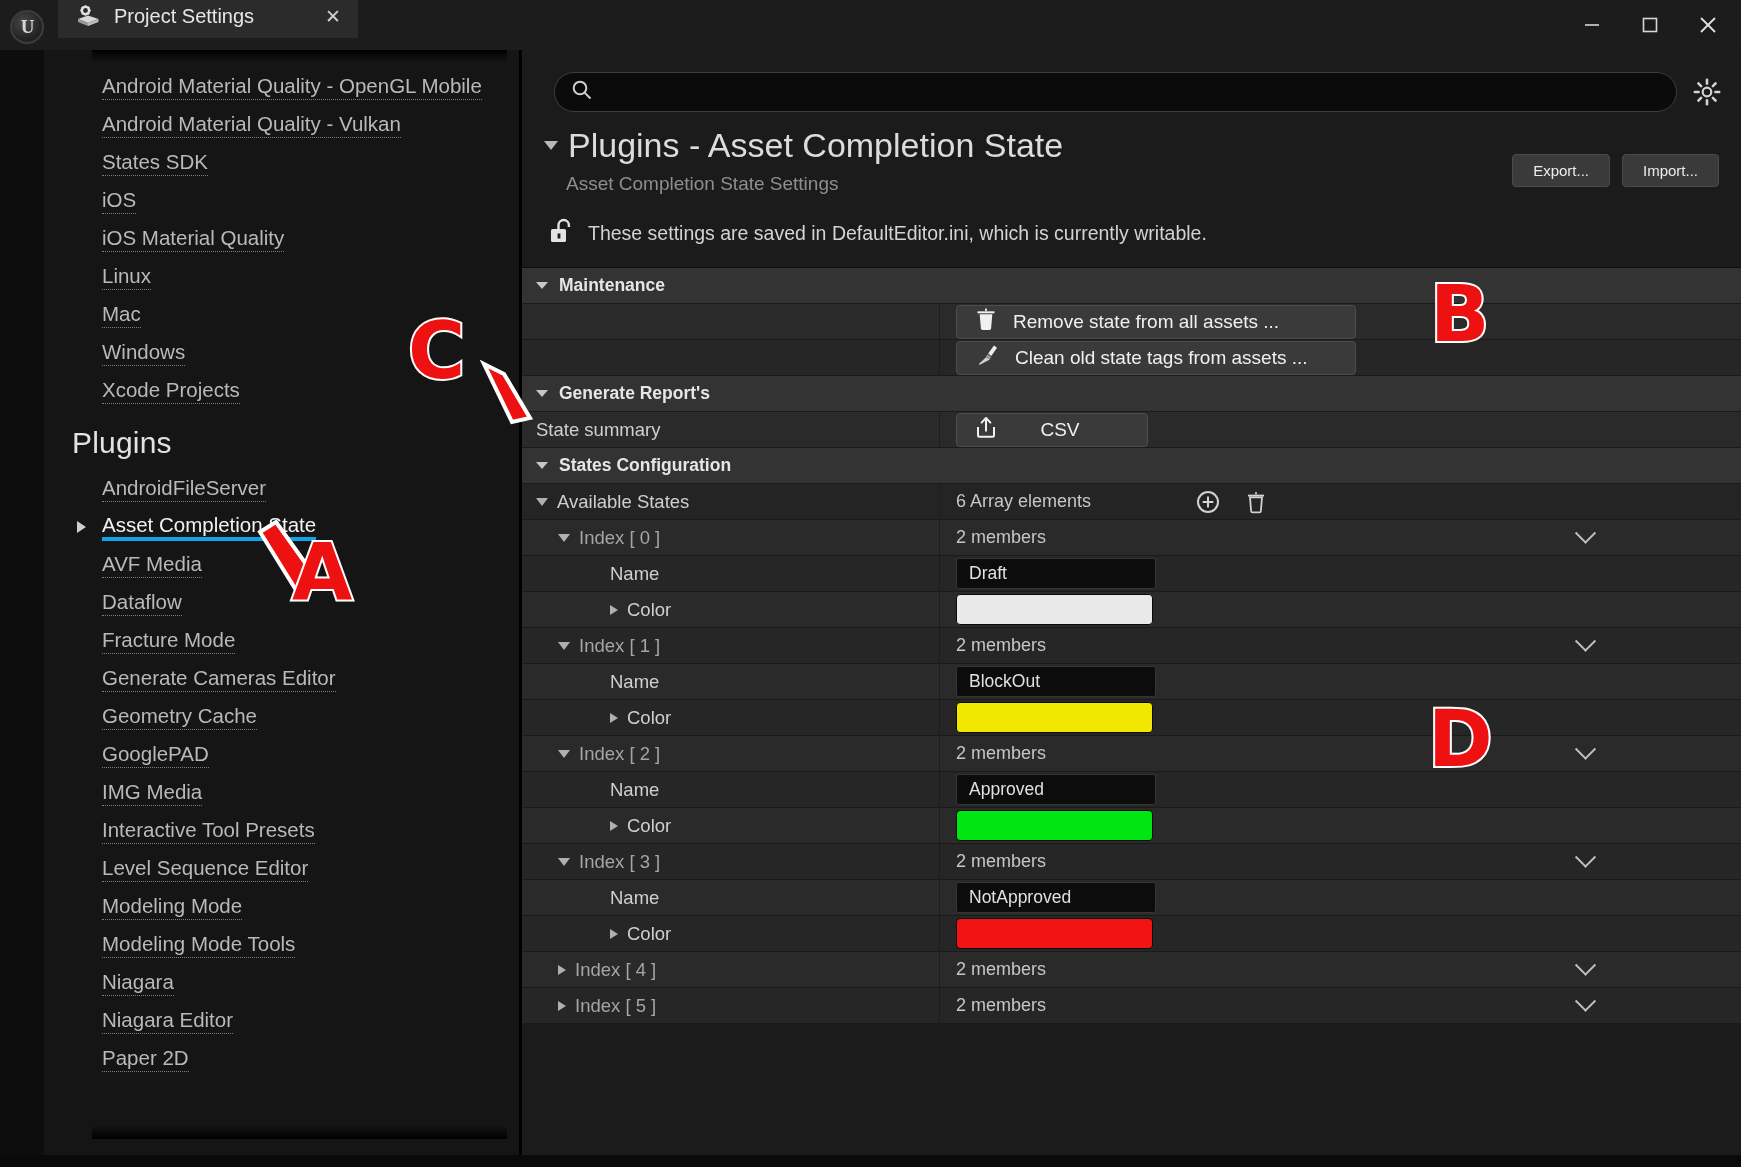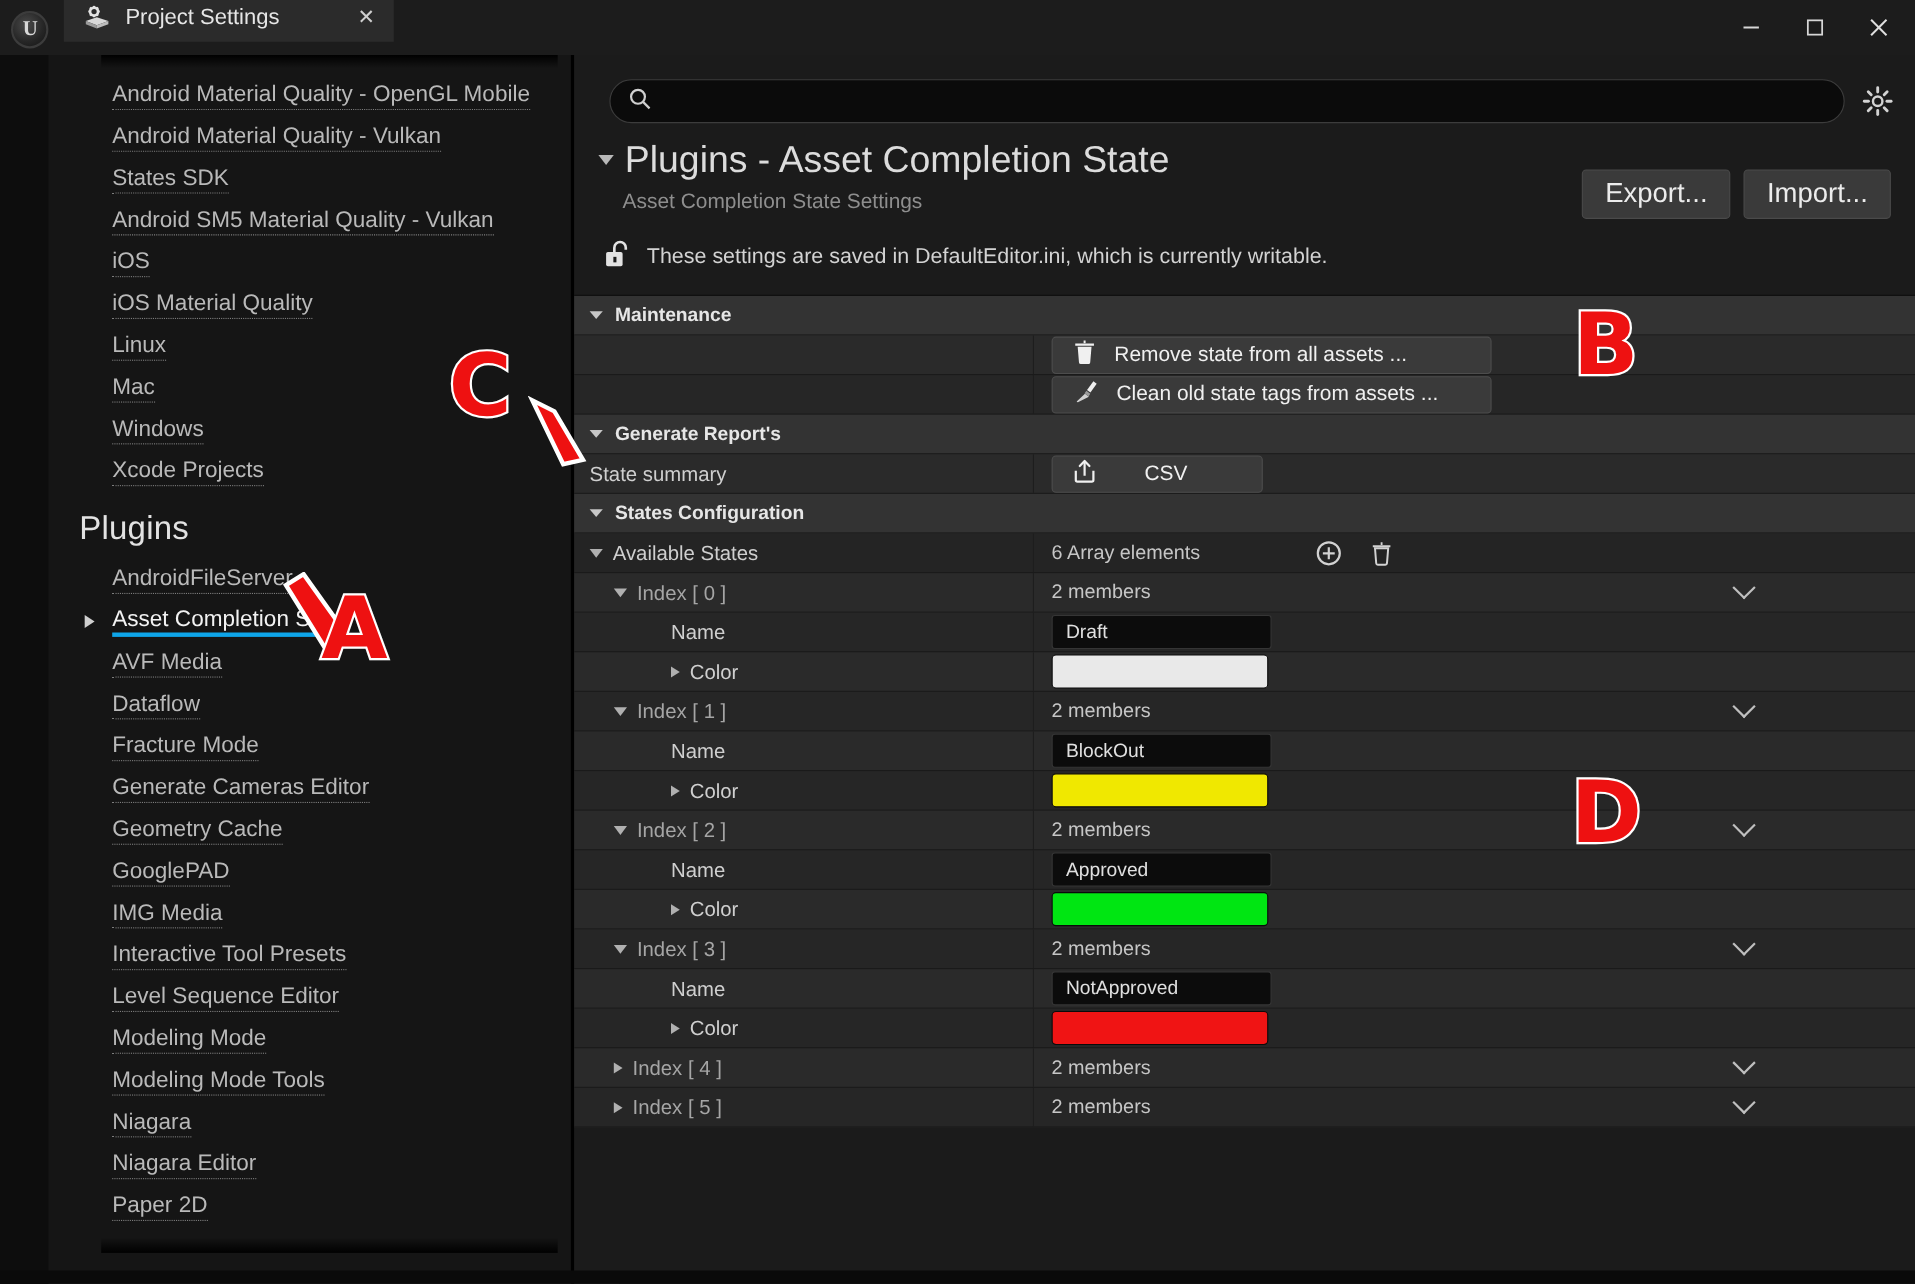--- a/index.html
+++ b/index.html
@@ -131,21 +131,21 @@
     border-left: 7px solid transparent; border-right: 7px solid transparent;
     cursor: pointer; flex: none;
   }
   .page-title { color: #dcdcdc; font-size: 34px; font-weight: normal; }
   .page-sub { color: #8e8e8e; font-size: 19px; padding-left: 44px; margin-top: 8px; }
   .head-btns {
     position: absolute; right: 22px; top: 42px; display: flex; gap: 12px;
   }
   .btn {
     background: #3a3a3a; border: 1px solid #4a4a4a; border-radius: 4px;
-    color: #ececec; font-size: 25px; padding: 7px 20px; cursor: pointer;
+    color: #ececec; font-size: 15px; padding: 7px 20px; cursor: pointer;
     font-family: "Liberation Sans", sans-serif;
   }
   .ini-row {
     display: flex; align-items: center; gap: 14px;
     padding: 22px 0 16px 26px;
   }
   .ini-text { color: #d3d3d3; font-size: 19.5px; }
 
   
   .grid { margin-top: 2px; border-top: 1px solid #0d0d0d; }
@@ -286,23 +286,20 @@
         <div class="nav-item">
           <span class="nav-label">Android Material Quality - OpenGL Mobile</span>
         </div>
         <div class="nav-item">
           <span class="nav-label">Android Material Quality - Vulkan</span>
         </div>
         <div class="nav-item">
           <span class="nav-label">States SDK</span>
         </div>
         <div class="nav-item">
-          <span class="nav-label">Android SM5 Material Quality - Vulkan</span>
-        </div>
-        <div class="nav-item">
           <span class="nav-label">iOS</span>
         </div>
         <div class="nav-item">
           <span class="nav-label">iOS Material Quality</span>
         </div>
         <div class="nav-item">
           <span class="nav-label">Linux</span>
         </div>
         <div class="nav-item">
           <span class="nav-label">Mac</span>

